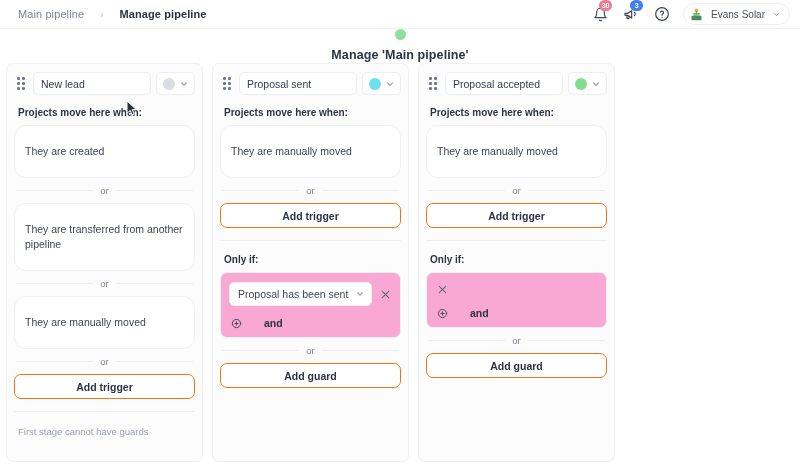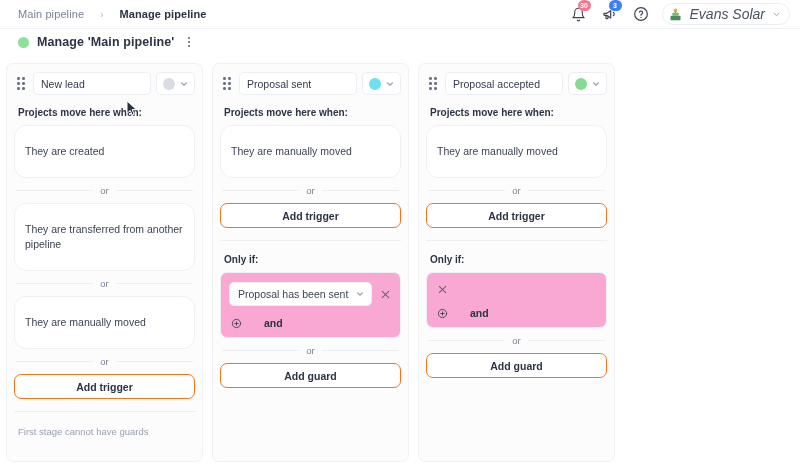--- a/index.html
+++ b/index.html
@@ -56,29 +56,30 @@
     background: #fff;
     cursor: pointer;
   }
   .avatar {
     width: 15px; height: 15px;
     border-radius: 3px;
     display: flex; align-items: center; justify-content: center;
     overflow: hidden;
     background: #ffffff;
   }
-  .account-name { font-size: 14px; color: #4a5162; white-space: nowrap; font-style: italic; }
+  .account-name { font-size: 10px; color: #4a5162; white-space: nowrap; }
   .chev { color: #9aa1b1; }
 
   
   .title-row {
     height: 27px;
     display: flex; align-items: center; gap: 8px;
     padding: 0 18px;
     border-top: 1px solid #f1f2f6;
+    flex-direction: column;
   }
   .title-dot { width: 11px; height: 11px; border-radius: 50%; flex: none; }
   .page-title { font-size: 12.5px; font-weight: bold; color: #2c3345; letter-spacing: .1px; }
   .kebab {
     width: 14px; height: 16px;
     display: flex; flex-direction: column; align-items: center; justify-content: center; gap: 2px;
     cursor: pointer;
   }
   .kebab i { width: 2px; height: 2px; border-radius: 50%; background: #5a6274; display: block; }
 

